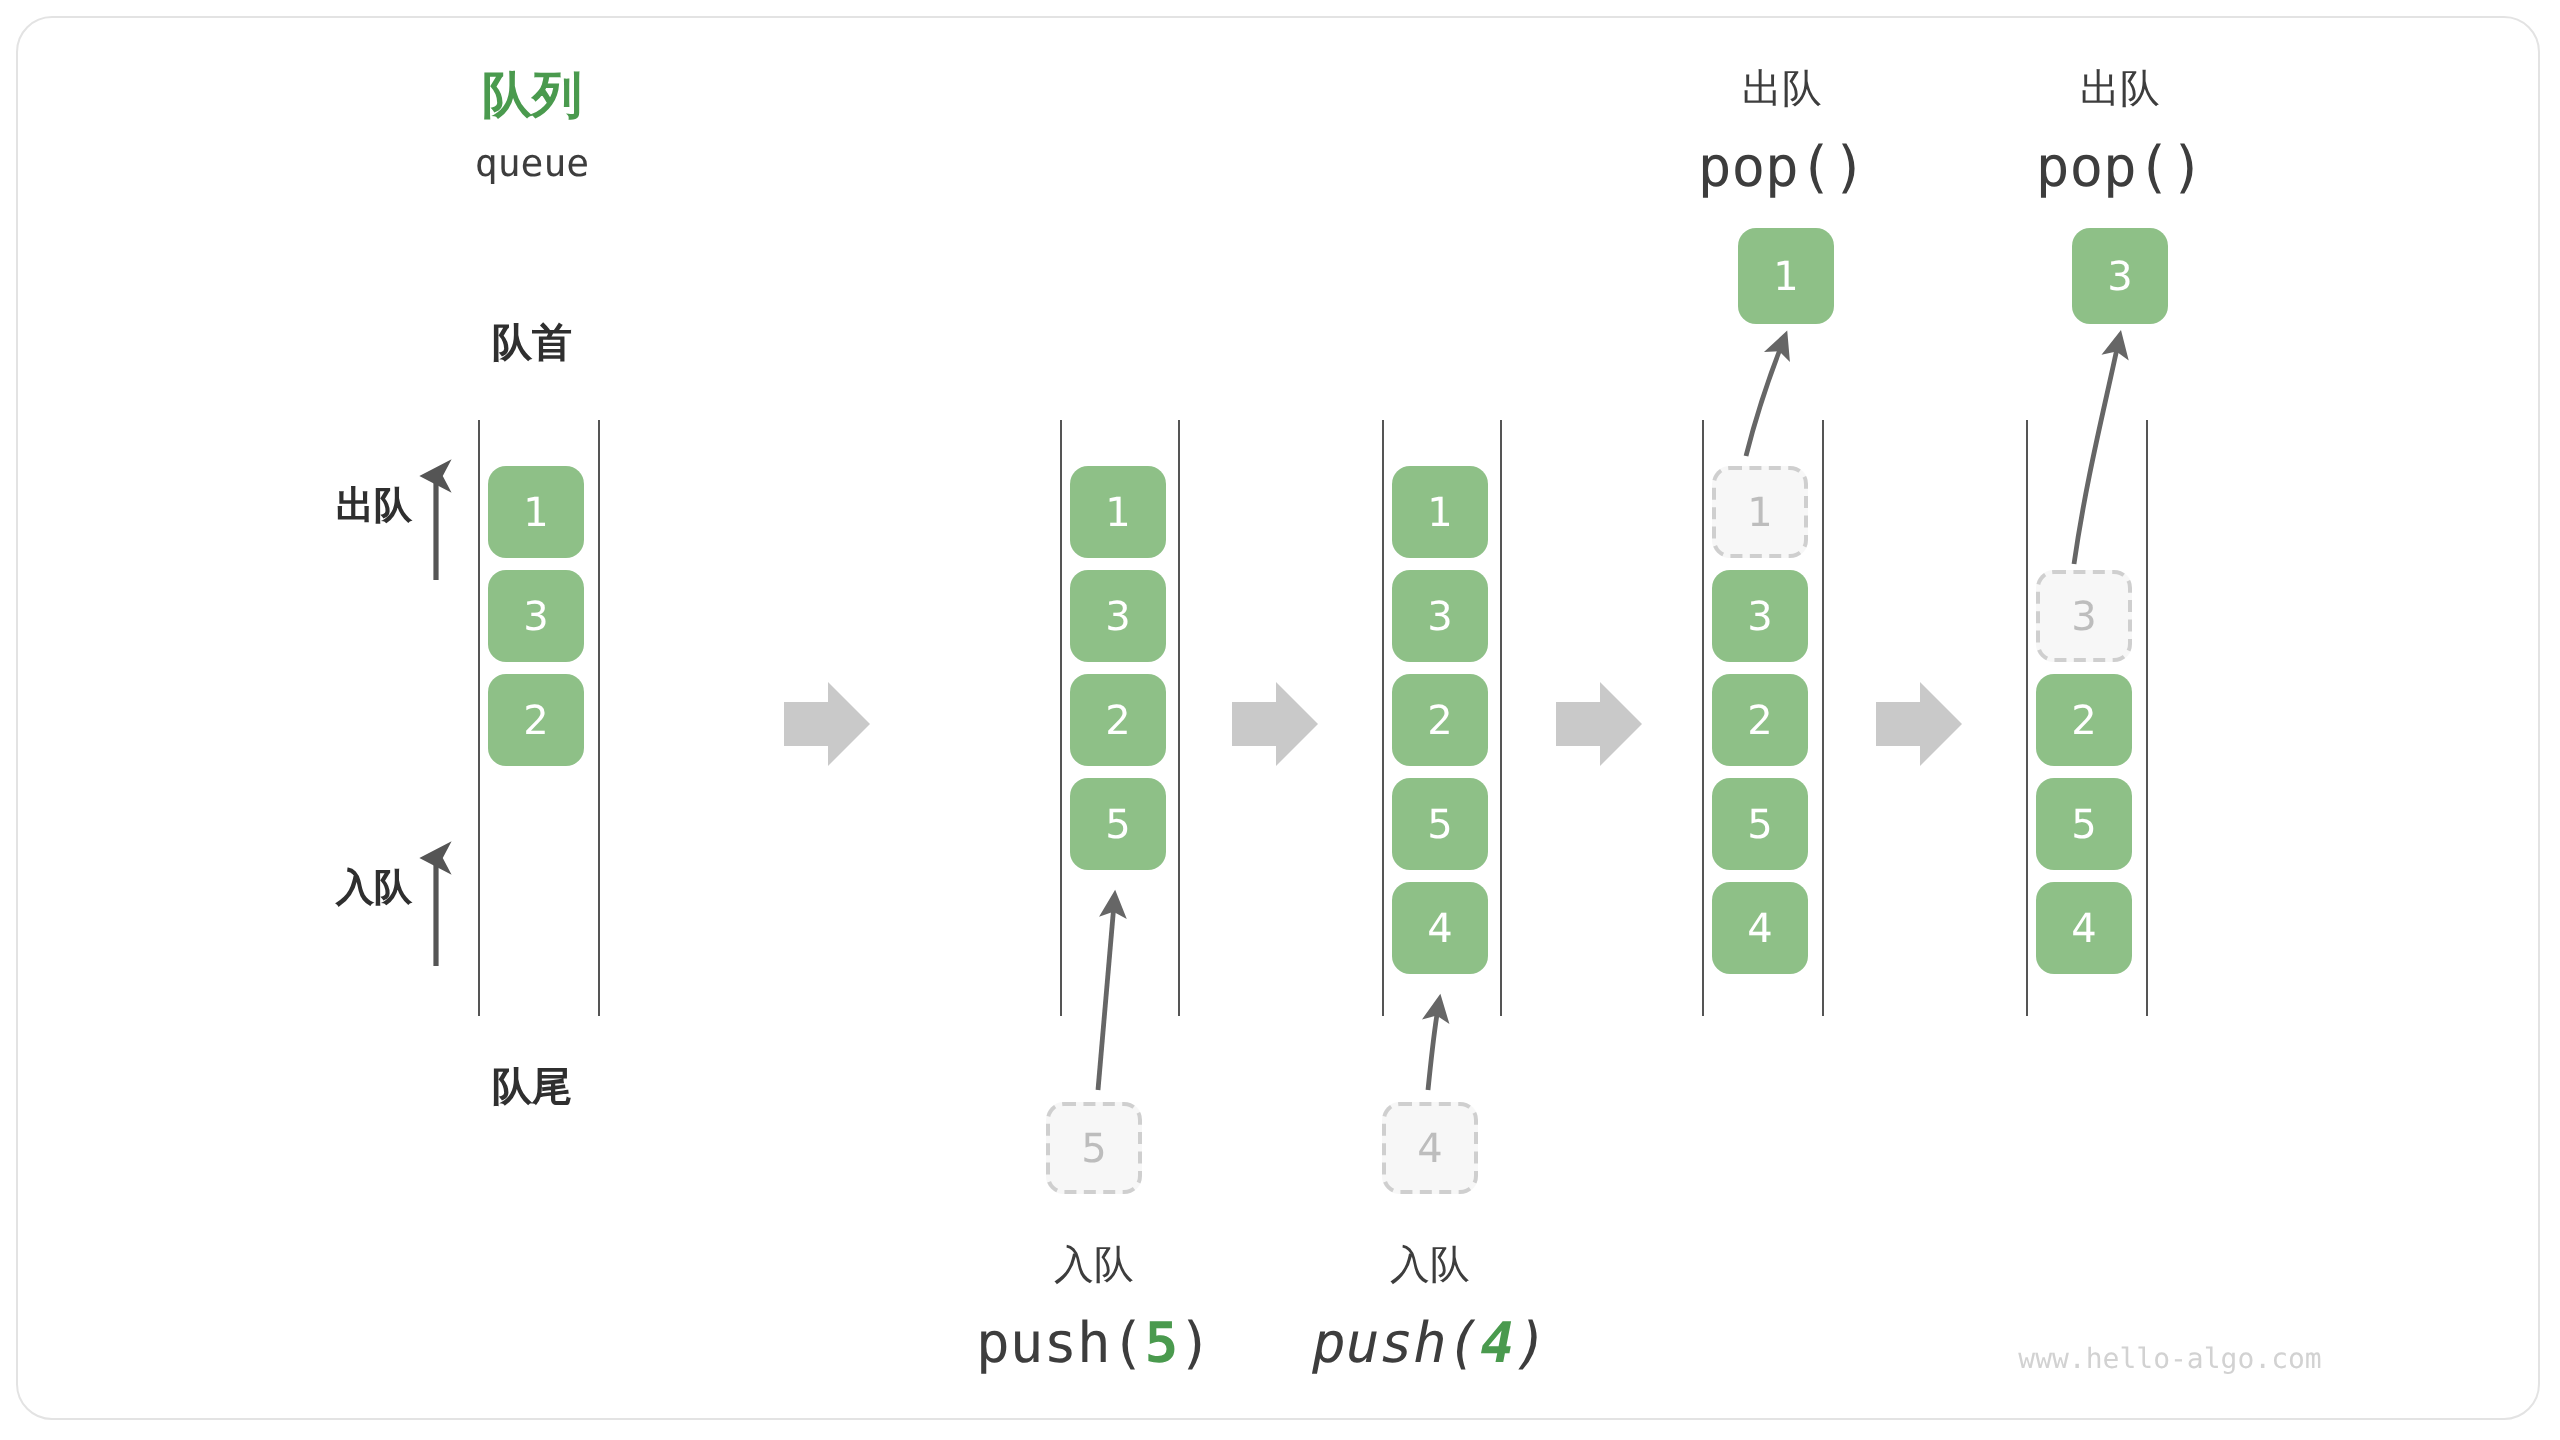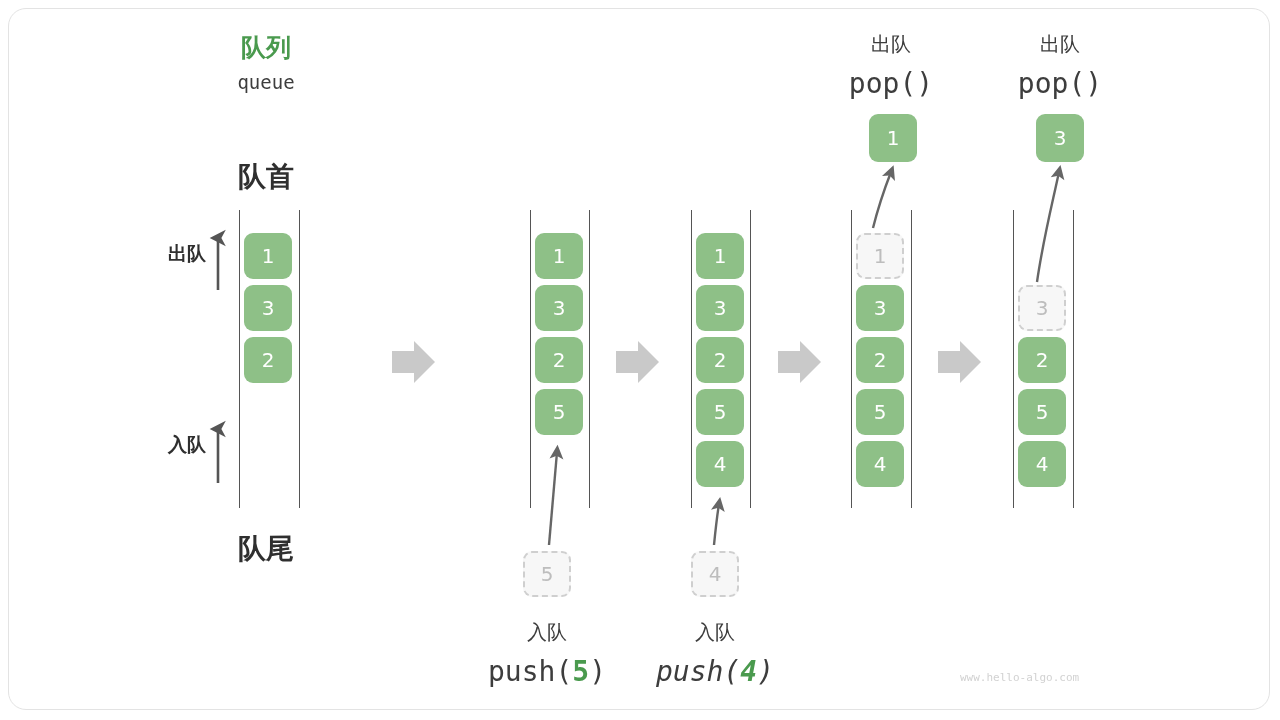--- a/index.html
+++ b/index.html
@@ -40,21 +40,21 @@
     color: #4a9a4e;
     text-align: center;
   }
   .title-en {
     font-family: "DejaVu Sans Mono", "Liberation Mono", monospace;
     font-size: 19px;
     color: #3d3d3d;
     text-align: center;
   }
   .edge-label {
-    font-size: 28px;
+    font-size: 20px;
     font-weight: bold;
     color: #2f2f2f;
     text-align: center;
   }
   .side-label {
     font-size: 19px;
     font-weight: bold;
     color: #2f2f2f;
     text-align: right;
   }
@@ -68,23 +68,23 @@
     font-size: 28px;
     color: #3d3d3d;
     text-align: center;
   }
   .op-code .num {
     color: #4a9a4e;
     font-weight: bold;
   }
   .watermark {
     font-family: "DejaVu Sans Mono", "Liberation Mono", monospace;
-    font-size: 11px;
+    font-size: 14px;
     color: #d2d2d2;
-    text-align: left;
+    text-align: center;
   }
   
   .rail {
     position: absolute;
     width: 1px;
     background: #555555;
   }
   .cell {
     position: absolute;
     width: 48px;

